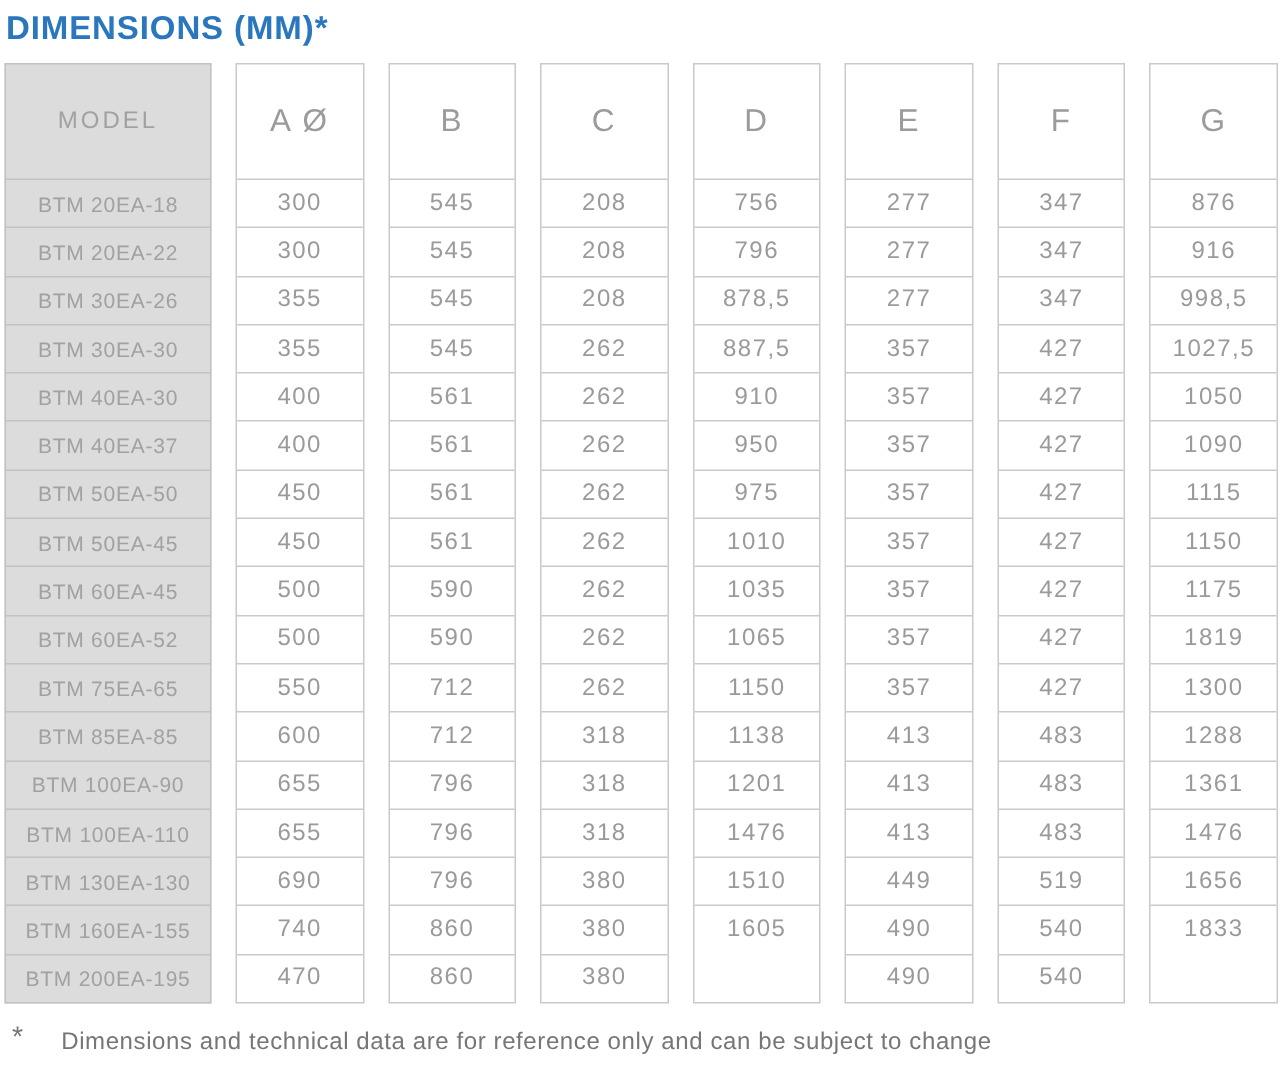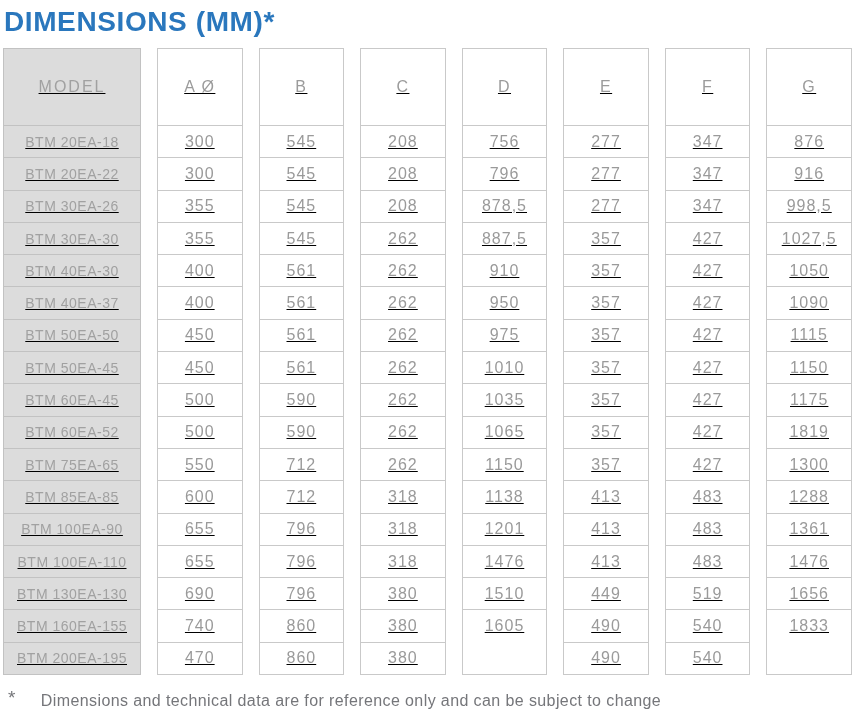--- a/index.html
+++ b/index.html
@@ -11,33 +11,32 @@
     --model-text:#A1A1A1;
     --header-text:#9B9B9B;
     --footnote:#75767A;
   }
   *{box-sizing:border-box;margin:0;padding:0;}
   html,body{width:855px;height:711px;background:#ffffff;overflow:hidden;}
   body{font-family:"Liberation Sans","DejaVu Sans",sans-serif;}
 
   .title{
     margin:6px 0 0 4px;
-    font-size:28px;
+    font-size:22px;
     font-weight:bold;
     letter-spacing:0.6px;
     color:var(--blue);
   }
 
   .dim-table{
     display:grid;
     grid-template-columns:138px repeat(7,1fr);
     column-gap:16px;
     width:849px;
     margin:10px 3px 0 3px;
-    text-decoration:underline;
   }
 
   .col{
     display:flex;
     flex-direction:column;
     border:1px solid var(--cell-border);
     background:#ffffff;
   }
   .col.model-col{
     background:var(--model-bg);
@@ -51,21 +50,21 @@
     flex:0 0 32.3px;
     font-size:16px;
     letter-spacing:1px;
     color:var(--cell-text);
     border-top:1px solid var(--cell-border);
     white-space:nowrap;
   }
   .cell.head{
     flex:0 0 76px;
     border-top:none;
-    font-size:16px;
+    font-size:21px;
     letter-spacing:1.5px;
     color:var(--header-text);
   }
   .model-col .cell{
     border-top:1px solid var(--model-border);
     font-size:14px;
     letter-spacing:0.5px;
     color:var(--model-text);
   }
   .model-col .cell.head{

